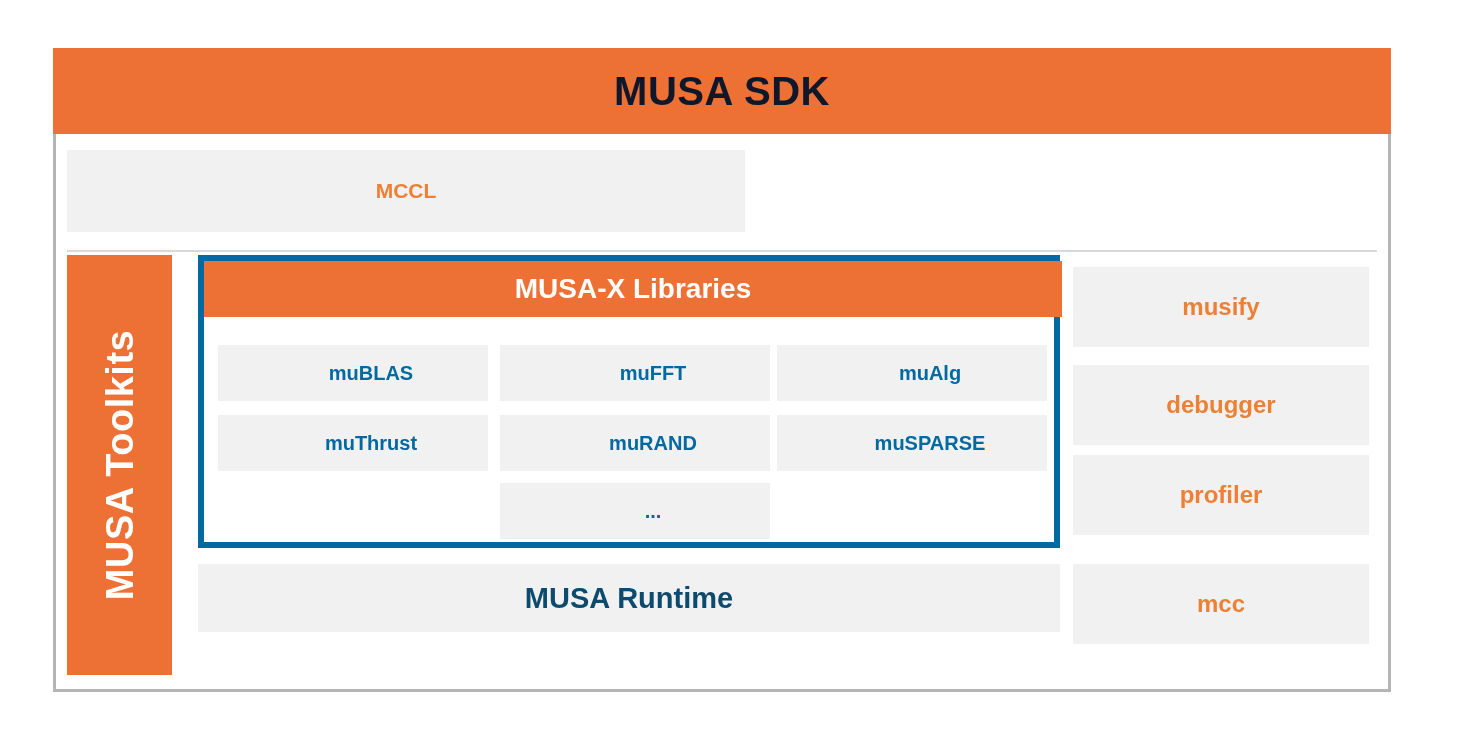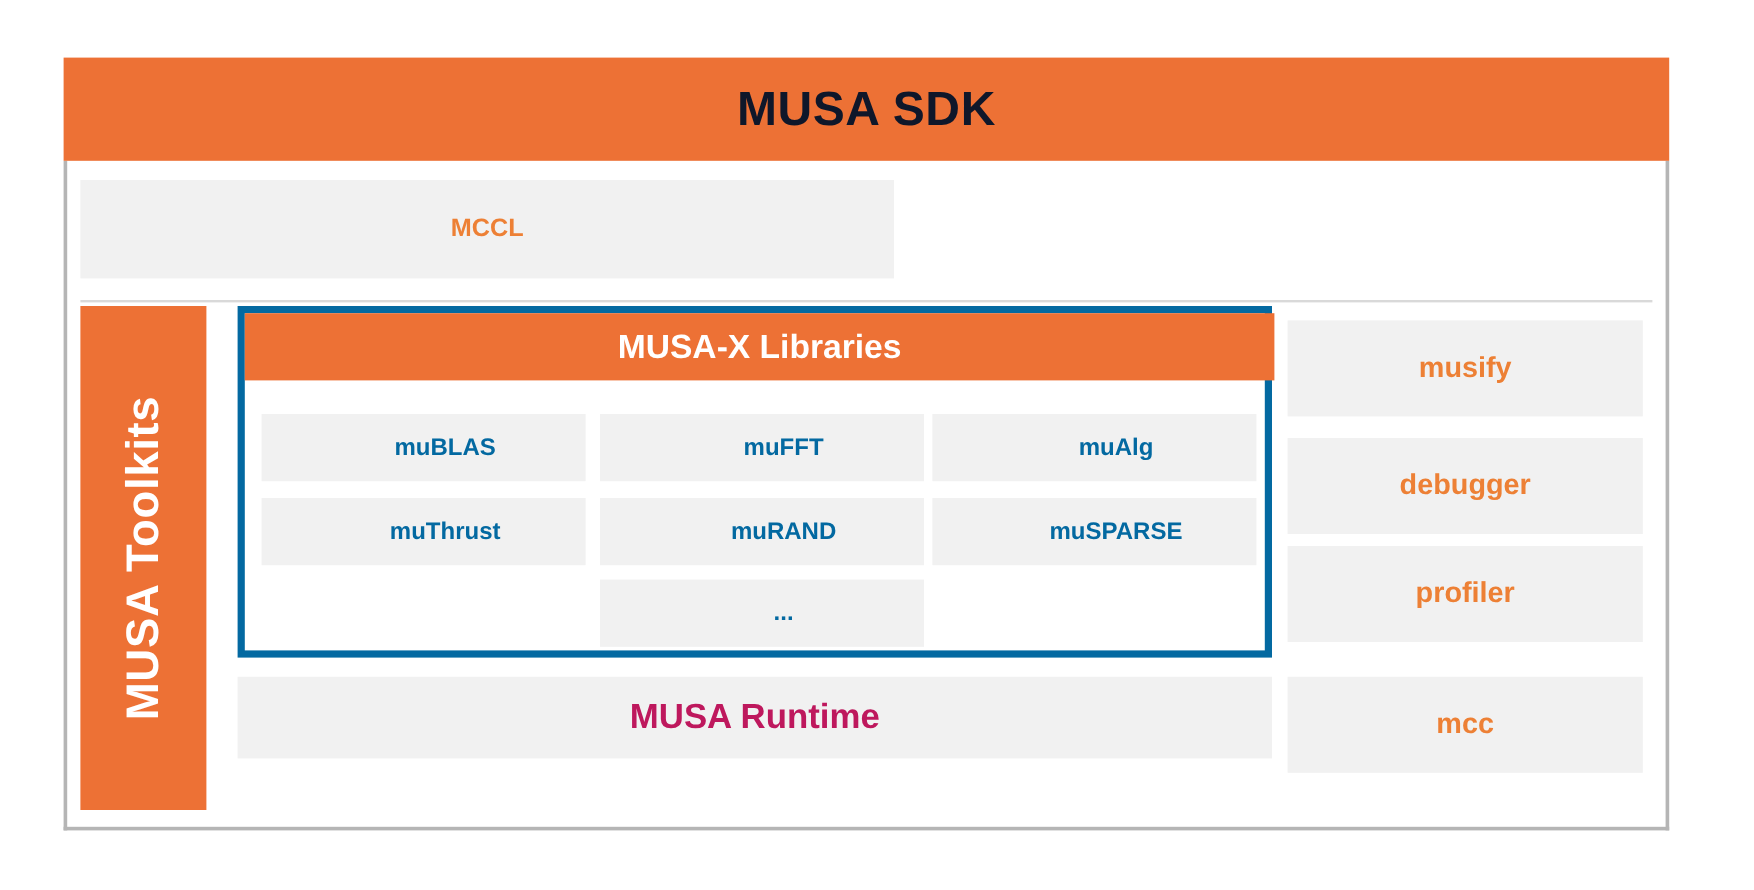--- a/index.html
+++ b/index.html
@@ -163,21 +163,21 @@
   .lib-cell.r2 { top: 166px; }
 
   
   .runtime-box {
     position: absolute;
     left: 131px;
     top: 312px;
     width: 862px;
     height: 68px;
     background: #F1F1F1;
-    color: #be185d;
+    color: #0c4a6e;
     font-size: 29px;
     font-weight: bold;
     display: flex;
     align-items: center;
     justify-content: center;
     box-sizing: border-box;
   }
 
   
   .tool-col {

